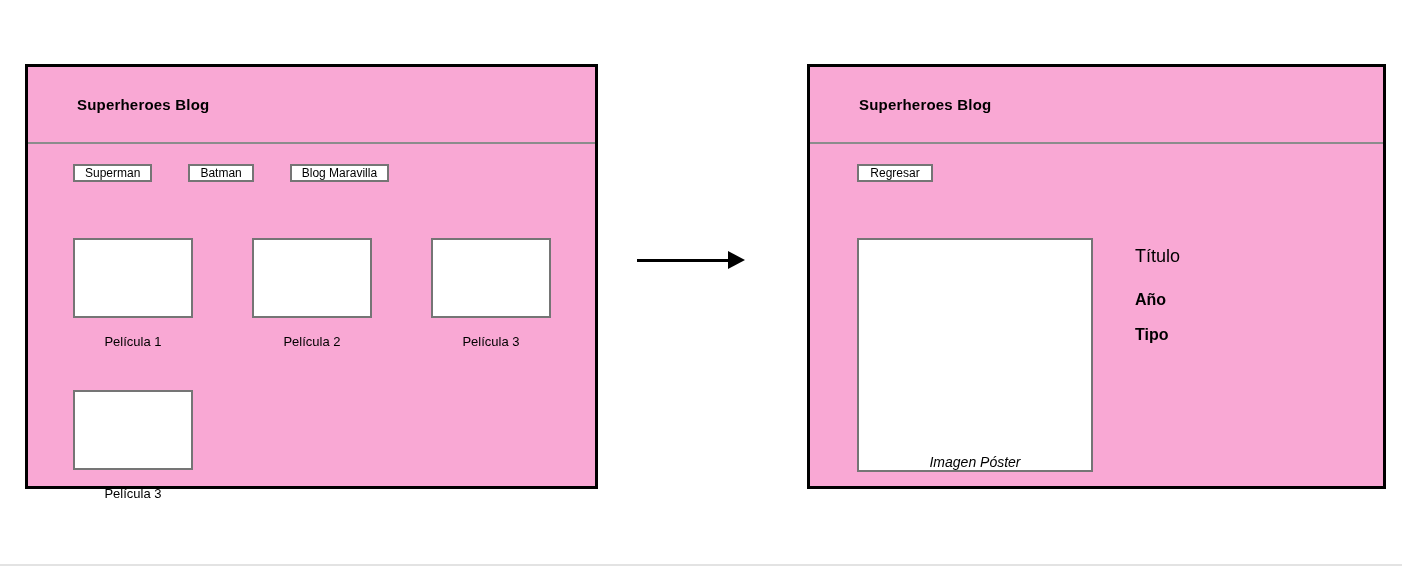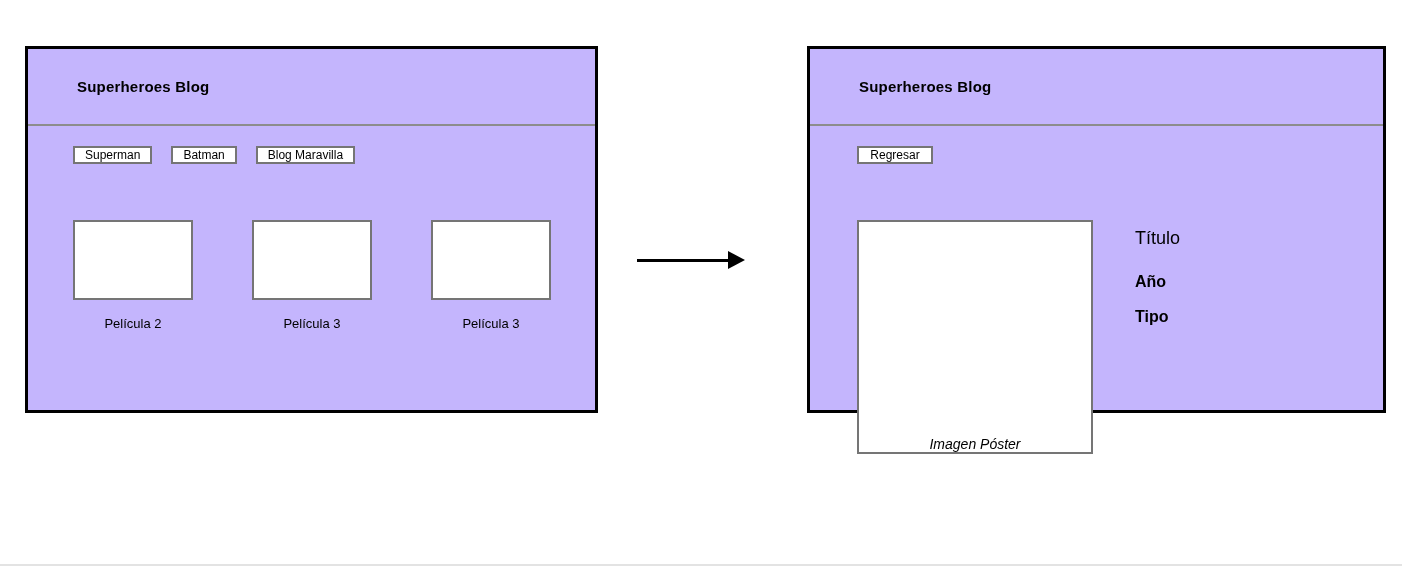--- a/index.html
+++ b/index.html
@@ -12,23 +12,23 @@
     position: relative;
     width: 1402px;
     height: 568px;
     background: #ffffff;
     overflow: hidden;
   }
 
   
   .screen {
     position: absolute;
-    top: 46px;
-    height: 367px;
-    background: #c4b5fd;
+    top: 64px;
+    height: 425px;
+    background: #f9a8d4;
     border: 3px solid #000000;
   }
   .screen-left  { left: 25px;  width: 573px; }
   .screen-right { left: 807px; width: 579px; }
 
   .screen-header {
     height: 77px;
     border-bottom: 2px solid #8c8c8c;
     display: flex;
     align-items: center;
@@ -56,21 +56,21 @@
     padding: 0 10px;
     cursor: pointer;
     display: inline-block;
     text-align: center;
   }
   .hero-nav {
     position: absolute;
     left: 45px;
     top: 20px;
     display: flex;
-    gap: 19px;
+    gap: 36px;
   }
   .back-button {
     position: absolute;
     left: 47px;
     top: 20px;
     min-width: 76px;
   }
 
   
   .movie-grid {
@@ -168,20 +168,24 @@
     <div class="screen-body">
       <nav class="hero-nav">
         <button class="wf-button">Superman</button>
         <button class="wf-button">Batman</button>
         <button class="wf-button">Blog Maravilla</button>
       </nav>
 
       <div class="movie-grid">
         <figure class="movie-card">
           <div class="movie-thumb"></div>
+          <figcaption class="movie-label">Película 1</figcaption>
+        </figure>
+        <figure class="movie-card">
+          <div class="movie-thumb"></div>
           <figcaption class="movie-label">Película 2</figcaption>
         </figure>
         <figure class="movie-card">
           <div class="movie-thumb"></div>
           <figcaption class="movie-label">Película 3</figcaption>
         </figure>
         <figure class="movie-card">
           <div class="movie-thumb"></div>
           <figcaption class="movie-label">Película 3</figcaption>
         </figure>

